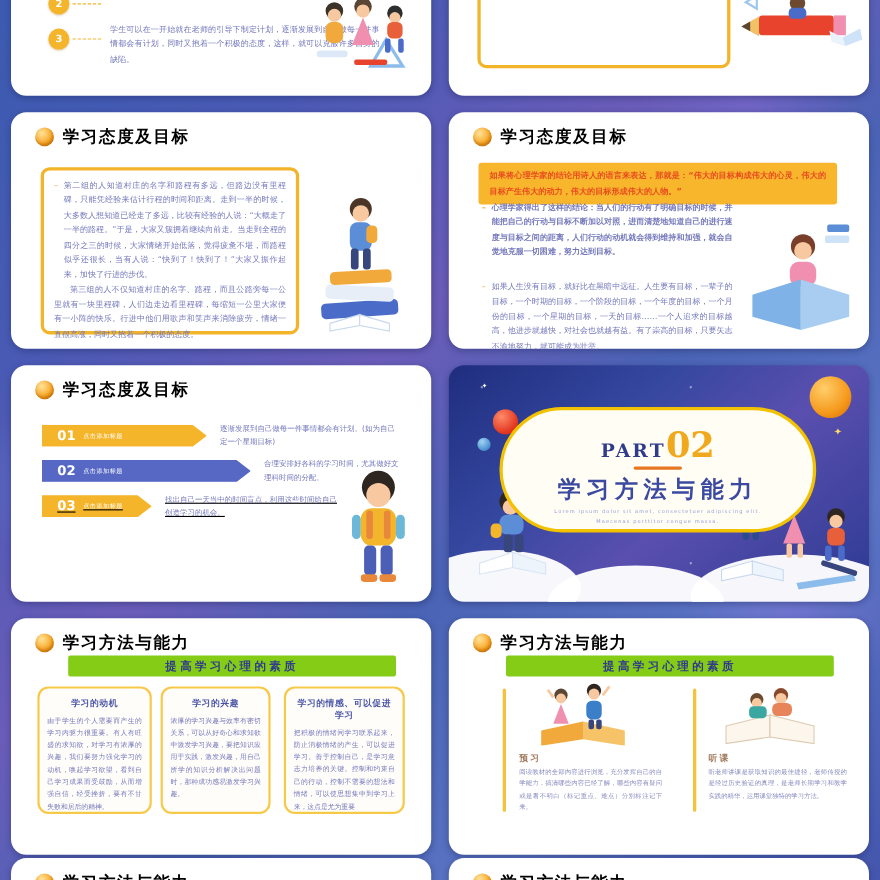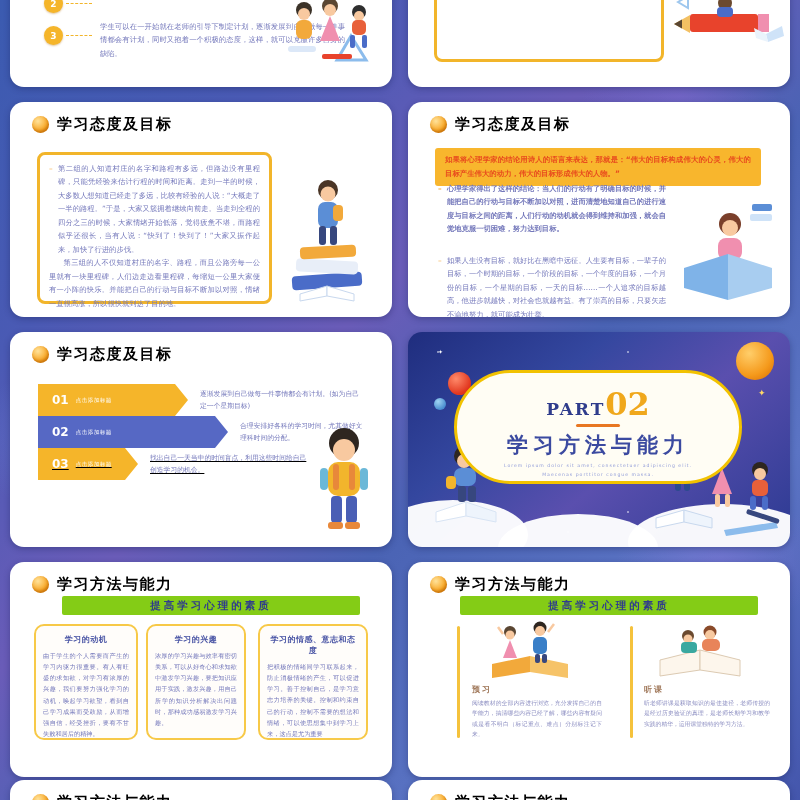--- a/index.html
+++ b/index.html
@@ -42,21 +42,21 @@
 
   .num-circle { position:absolute; width:19px; height:19px; border-radius:50%; background:#f5b52a;
     color:#fff; font-weight:bold; font-size:9px; display:flex; align-items:center; justify-content:center;
     box-shadow:0 1px 2px rgba(180,110,0,.4); }
   .dotline { position:absolute; border-top:1px dashed #f2b52a; width:26px; }
 
   .quote-bar { position:absolute; background:#f8b62d; border-radius:3px; padding:5px 10px;
     color:#e84c1e; font-size:7.4px; line-height:1.9; font-weight:bold; text-align:justify; }
 
   .step-row { position:absolute; left:28px; display:flex; align-items:center; }
-  .chev { height:32px; display:flex; align-items:center; gap:7px; padding-left:14px; color:#fff;
+  .chev { height:20px; display:flex; align-items:center; gap:7px; padding-left:14px; color:#fff;
     clip-path: polygon(0 0, calc(100% - 13px) 0, 100% 50%, calc(100% - 13px) 100%, 0 100%); }
   .chev.y { background:#f5b52a; } .chev.b { background:#5668c4; }
   .chev .n { font-size:12px; font-weight:bold; }
   .chev .l { font-size:5.5px; letter-spacing:.5px; }
   .step-desc { margin-left:12px; width:160px; color:#7478bb; font-size:6.8px; line-height:1.8; }
 
   .banner { position:absolute; left:52px; top:34px; width:298px; height:19px; background:#84cc16;
     border-radius:2px; display:flex; align-items:center; justify-content:center;
     color:#2f3c8c; font-weight:bold; font-size:10.5px; letter-spacing:3px; }
 
@@ -142,21 +142,21 @@
     </svg>
   </div>
 
   <div class="slide" style="left:10px; top:102px;">
     <div class="title-row">
       <div class="ball"></div>
       <div class="slide-title">学习态度及目标</div>
     </div>
     <div class="ybox" style="left:27px; top:50px; width:235px; height:152px; padding:7px 9px;">
       <div class="body-text dash-bullet">第二组的人知道村庄的名字和路程有多远，但路边没有里程碑，只能凭经验来估计行程的时间和距离。走到一半的时候，大多数人想知道已经走了多远，比较有经验的人说：“大概走了一半的路程。”于是，大家又簇拥着继续向前走。当走到全程的四分之三的时候，大家情绪开始低落，觉得疲惫不堪，而路程似乎还很长，当有人说：“快到了！快到了！”大家又振作起来，加快了行进的步伐。</div>
-      <div class="body-text" style="text-indent:2em;">第三组的人不仅知道村庄的名字、路程，而且公路旁每一公里就有一块里程碑，人们边走边看里程碑，每缩短一公里大家便有一小阵的快乐。并能把自己的行动与目标不断加以对照，情绪一直很高涨，所以很快就到达了目的地。</div>
+      <div class="body-text" style="text-indent:2em;">第三组的人不仅知道村庄的名字、路程，而且公路旁每一公里就有一块里程碑，人们边走边看里程碑，每缩短一公里大家便有一小阵的快乐。行进中他们用歌声和笑声来消除疲劳，情绪一直很高涨，同时又抱着一个积极的态度。</div>
     </div>
     <svg width="92" height="134" viewBox="0 0 92 134" style="position:absolute; left:272px; top:66px;">
       <rect x="10" y="106" width="70" height="14" rx="4" fill="#4a6cc8" transform="rotate(-4 45 113)"></rect>
       <rect x="14" y="92" width="62" height="13" rx="4" fill="#e8eef8" transform="rotate(3 45 98)"></rect>
       <rect x="18" y="78" width="56" height="12" rx="4" fill="#f2a93b" transform="rotate(-3 45 84)"></rect>
       <circle cx="46" cy="22" r="10" fill="#4a3526"></circle>
         <circle cx="46" cy="26" r="7.5" fill="#f8c9a0"></circle>
       <rect x="36" y="34" width="20" height="26" rx="7" fill="#5b8ed6"></rect>
       <rect x="51" y="37" width="10" height="16" rx="4" fill="#f2a93b"></rect>
       <rect x="37" y="58" width="7" height="19" rx="3" fill="#37477e"></rect>
@@ -293,21 +293,21 @@
     <div class="banner">提高学习心理的素质</div>
     <div class="qcard" style="left:24px; width:104px;">
       <h4>学习的动机</h4>
       <p>由于学生的个人需要而产生的学习内驱力很重要。有人有旺盛的求知欲，对学习有浓厚的兴趣，我们要努力强化学习的动机，唤起学习欲望，看到自己学习成果而受鼓励，从而增强自信，经受挫折，要有不甘失败和居后的精神。</p>
     </div>
     <div class="qcard" style="left:136px; width:100px;">
       <h4>学习的兴趣</h4>
       <p>浓厚的学习兴趣与效率有密切关系，可以从好奇心和求知欲中激发学习兴趣，要把知识应用于实践，激发兴趣，用自己所学的知识分析解决出问题时，那种成功感易激发学习兴趣。</p>
     </div>
     <div class="qcard" style="left:248px; width:110px;">
-      <h4>学习的情感、意志和态度</h4>
+      <h4>学习的情感、可以促进学习</h4>
       <p>把积极的情绪同学习联系起来，防止消极情绪的产生，可以促进学习。善于控制自己，是学习意志力培养的关键。控制和约束自己的行动，控制不需要的想法和情绪，可以使思想集中到学习上来，这点是尤为重要</p>
     </div>
   </div>
 
   <div class="slide" style="left:408px; top:562px;">
     <div class="title-row">
       <div class="ball"></div>
       <div class="slide-title">学习方法与能力</div>
     </div>
     <div class="banner">提高学习心理的素质</div>

